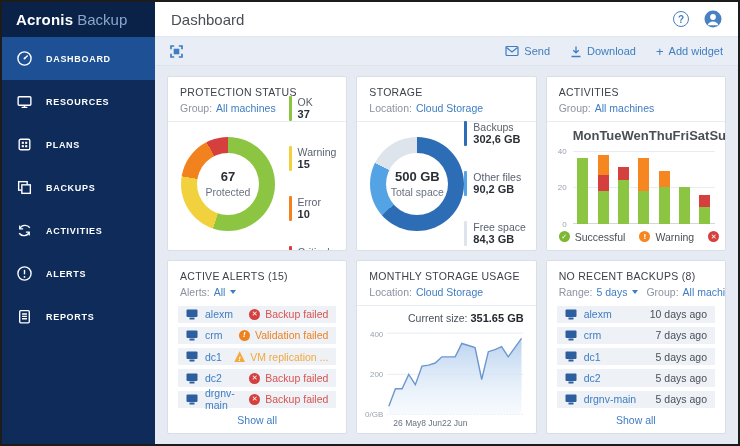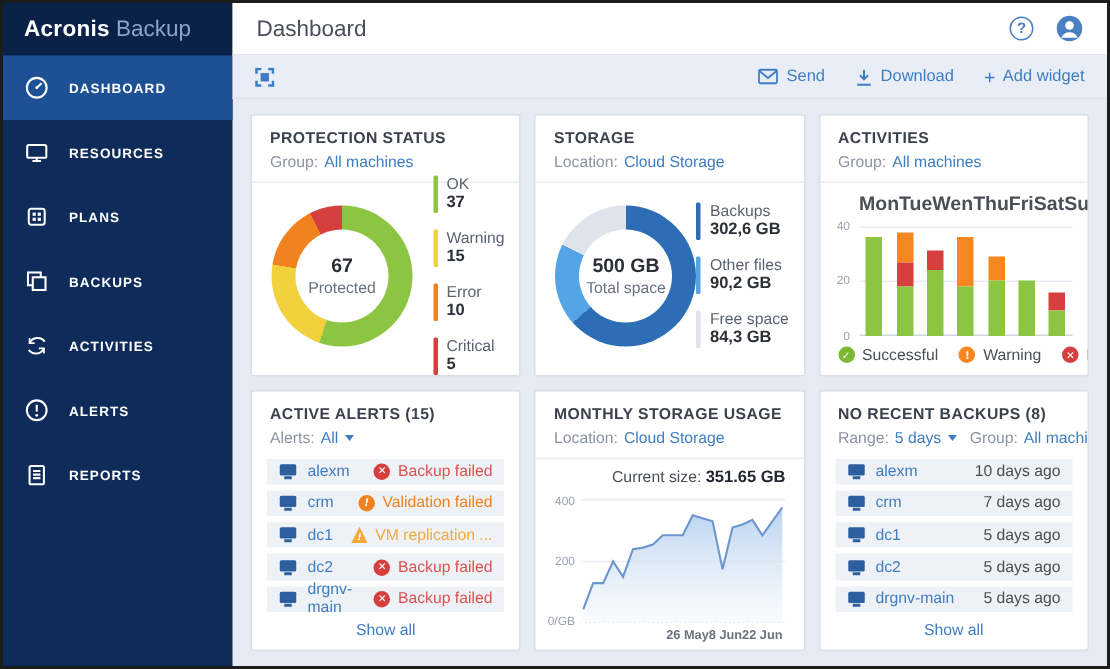--- a/index.html
+++ b/index.html
@@ -28,34 +28,34 @@
   .toolbar-actions { display: flex; gap: 20px; align-items: center; }
   .tb-btn { display: flex; align-items: center; gap: 5px; color: #3e7dc2; font-size: 11px; cursor: pointer; text-decoration: none; }
   .tb-plus { font-size: 13px; line-height: 1; }
   .expand-ic { display: flex; cursor: pointer; }
 
   
   .content { flex: 1; min-height: 0; display: grid; grid-template-columns: repeat(3, 1fr); grid-template-rows: 1fr 1fr; gap: 9px; padding: 10px 12px; }
   .widget { background: #fff; border: 1px solid #d8dfe9; border-radius: 2px; display: flex; flex-direction: column; overflow: hidden; min-height: 0; min-width: 0; }
   .w-head { padding: 9px 12px 7px; flex: none; }
   .w-head.divided { border-bottom: 1px solid #e7ecf2; }
-  .w-title { font-size: 10.5px; font-weight: bold; color: #3c424b; letter-spacing: .3px; }
+  .w-title { font-size: 10.5px; font-weight: normal; color: #3c424b; letter-spacing: .3px; }
   .w-sub { margin-top: 4px; font-size: 10.5px; color: #8b93a1; display: flex; align-items: center; gap: 4px; white-space: nowrap; }
   .w-sub .gap { width: 8px; }
   .lnk { color: #3e7dc2; text-decoration: none; cursor: pointer; }
   .caret { width: 0; height: 0; border-left: 3.5px solid transparent; border-right: 3.5px solid transparent; border-top: 4px solid #3e7dc2; margin-left: 1px; cursor: pointer; }
 
   
   .donut-body { flex: 1; display: flex; align-items: center; padding: 4px 10px 8px 13px; min-height: 0; }
   .donut { width: 94px; height: 94px; border-radius: 50%; position: relative; flex: none; }
   .donut::after { content: ""; position: absolute; inset: 16px; background: #fff; border-radius: 50%; }
   .donut-center { position: absolute; inset: 0; z-index: 1; display: flex; flex-direction: column; align-items: center; justify-content: center; text-align: center; }
   .dc-val { font-size: 13px; font-weight: bold; color: #2b2f36; }
   .dc-lab { font-size: 10.5px; color: #6a7280; margin-top: 2px; }
-  .bar-legend { list-style: none; margin-left: auto; display: flex; flex-direction: column; gap: 10px; }
+  .bar-legend { list-style: none; margin-left: auto; display: flex; flex-direction: column; gap: 24px; }
   .bar-legend li { display: flex; gap: 6px; }
   .lg-bar { width: 3px; height: 25px; border-radius: 1px; flex: none; }
   .lg-lab { display: block; font-size: 10.5px; color: #5a6270; line-height: 1.15; white-space: nowrap; }
   .lg-val { display: block; font-size: 11px; color: #2b2f36; line-height: 1.25; }
 
   
   .act-body { flex: 1; display: flex; flex-direction: column; padding: 6px 10px 4px 6px; min-height: 0; }
   .act-days { display: flex; margin-left: 20px; flex: none; }
   .act-days span { flex: 1; text-align: center; font-size: 13px; font-weight: bold; color: #4a4f57; }
   .act-chart { flex: 1; display: flex; margin-top: 8px; min-height: 0; }
@@ -95,21 +95,21 @@
   
   .usage-body { flex: 1; display: flex; flex-direction: column; padding: 6px 12px 5px 6px; min-height: 0; }
   .current { text-align: right; font-size: 10.5px; color: #4a4f57; flex: none; }
   .current b { color: #23272e; font-size: 11px; }
   .u-wrap { flex: 1; display: flex; min-height: 0; margin-top: 3px; }
   .u-y { width: 24px; flex: none; position: relative; }
   .u-y span { position: absolute; right: 4px; transform: translateY(-50%); font-size: 8px; color: #9aa2ae; white-space: nowrap; }
   .u-y span:nth-child(1) { top: 8%; } .u-y span:nth-child(2) { top: 54%; } .u-y span:nth-child(3) { top: 99%; }
   .u-plot { flex: 1; position: relative; }
   .u-plot svg { position: absolute; inset: 0; width: 100%; height: 100%; }
-  .u-x { flex: none; display: flex; justify-content: flex-end; margin-left: 24px; padding: 3px 2px 0 6px; font-size: 8.5px; color: #6a7280; font-weight: bold; }
+  .u-x { flex: none; display: flex; justify-content: flex-start; margin-left: 24px; padding: 3px 2px 0 6px; font-size: 8.5px; color: #6a7280; }
 </style>
 </head>
 <body>
 
 <div class="app">
 
   <aside class="sidebar">
     <div class="logo">
       <span class="logo-a">Acronis</span>
       <span class="logo-b">Backup</span>

